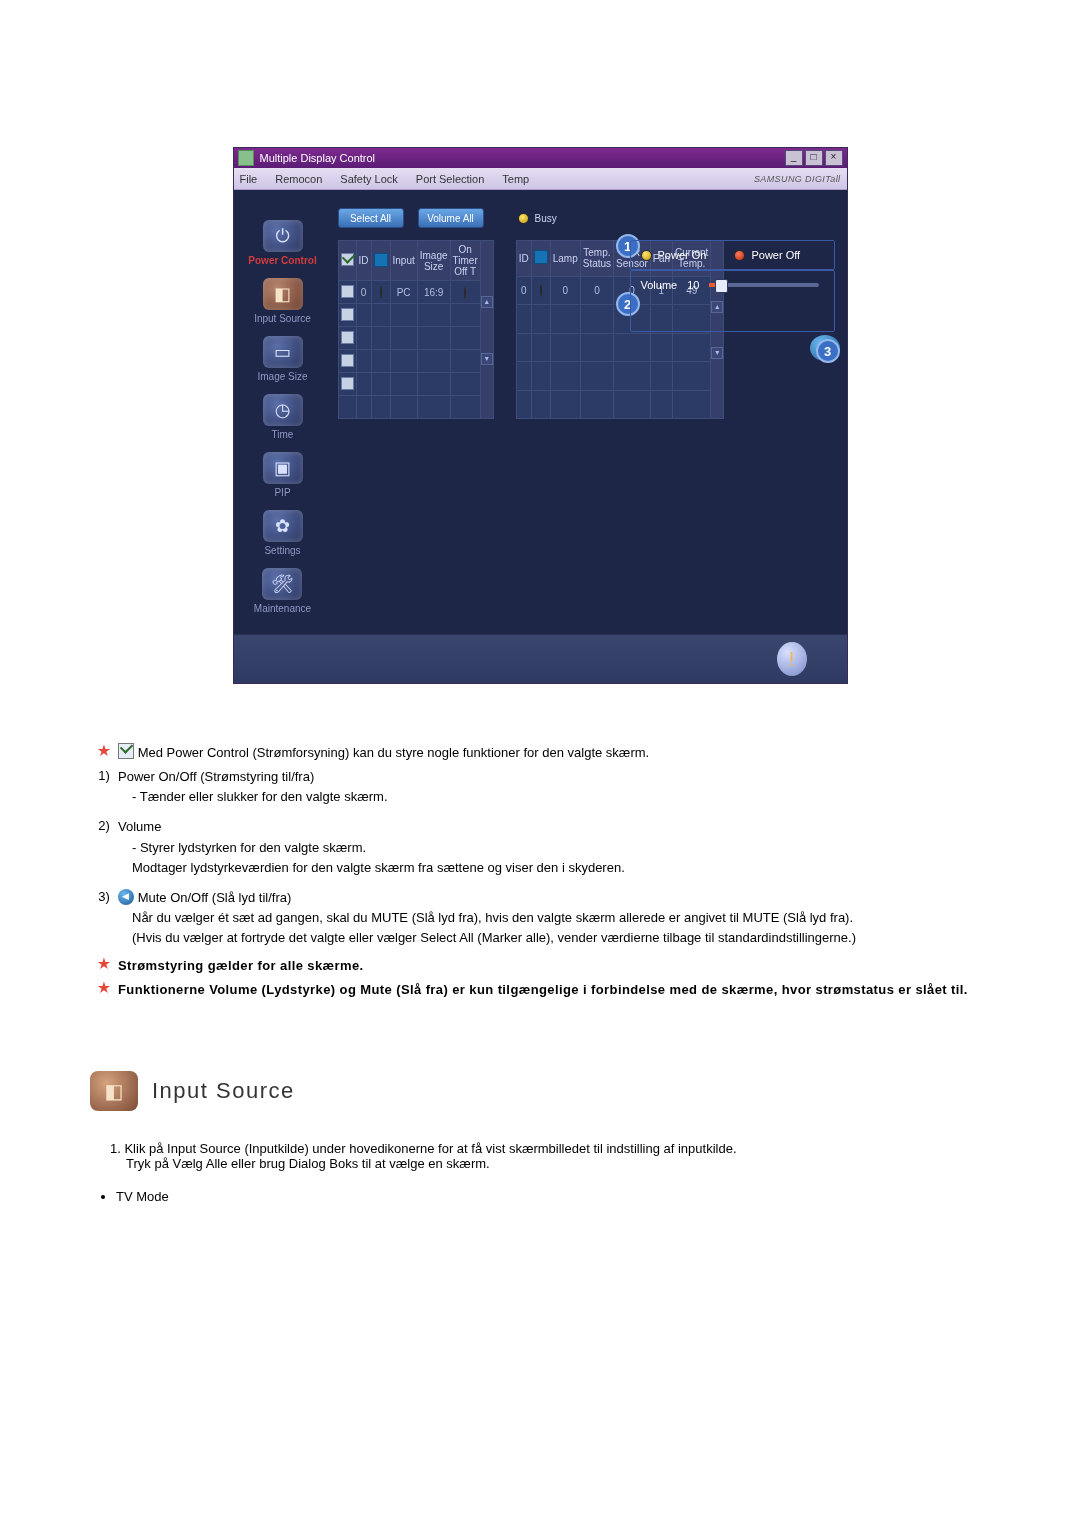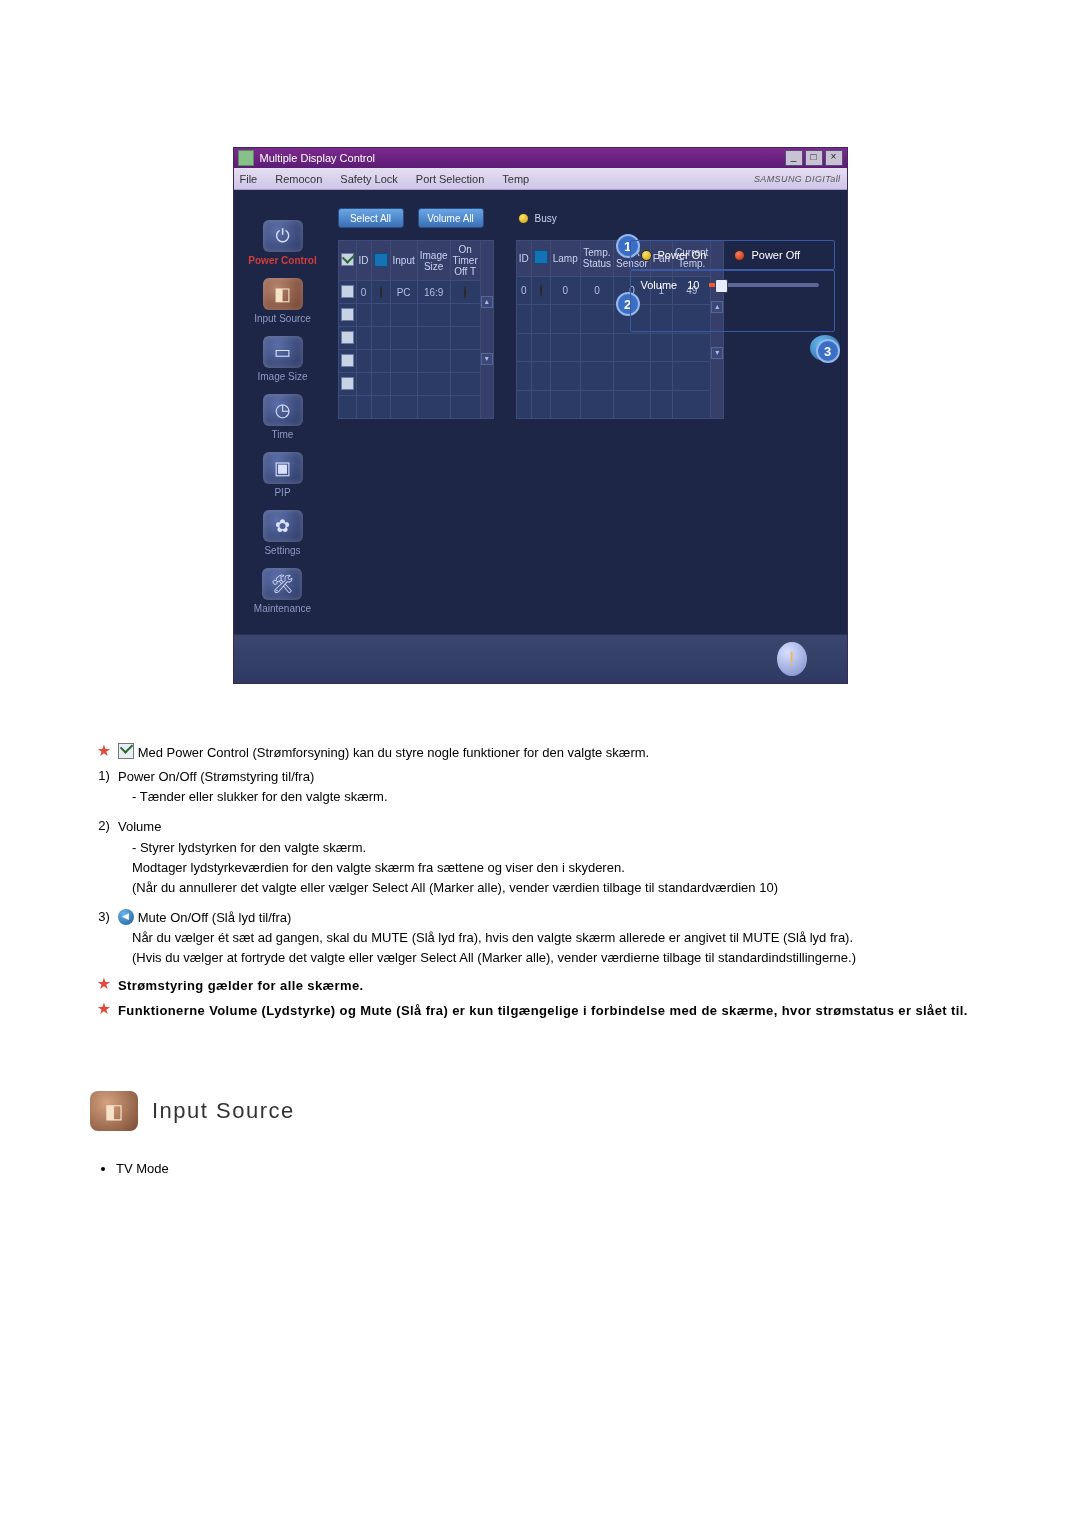--- a/index.html
+++ b/index.html
@@ -510,21 +510,20 @@
         <div style="padding-left:14px">- Tænder eller slukker for den valgte skærm.</div>
       </div>
     </div>
 
     <div class="doc-row" style="margin-top:10px">
       <div class="doc-gutter num-gutter">2)</div>
       <div class="doc-body">
         <div>Volume</div>
         <div style="padding-left:14px">- Styrer lydstyrken for den valgte skærm.</div>
         <div style="padding-left:14px">Modtager lydstyrkeværdien for den valgte skærm fra sættene og viser den i skyderen.</div>
-        <div style="padding-left:14px">(Når du annullerer det valgte eller vælger Select All (Marker alle), vender værdien tilbage til standardværdien 10)</div>
       </div>
     </div>
 
     <div class="doc-row" style="margin-top:10px">
       <div class="doc-gutter num-gutter">3)</div>
       <div class="doc-body">
         <span class="spk-icon"></span>
         <span>Mute On/Off (Slå lyd til/fra)</span>
         <div style="padding-left:14px">Når du vælger ét sæt ad gangen, skal du MUTE (Slå lyd fra), hvis den valgte skærm allerede er angivet til MUTE (Slå lyd fra).</div>
         <div style="padding-left:14px">(Hvis du vælger at fortryde det valgte eller vælger Select All (Marker alle), vender værdierne tilbage til standardindstillingerne.)</div>
@@ -543,19 +542,23 @@
           <span class="star">★</span>
         </div>
       <div class="doc-body"><span class="emph">Funktionerne Volume (Lydstyrke) og Mute (Slå fra) er kun tilgængelige i forbindelse med de skærme, hvor strømstatus er slået til.</span></div>
     </div>
 
     <div class="insrc">
       <div class="insrc-icon">◧</div>
       <div class="insrc-h">Input Source</div>
     </div>
 
+    <div style="padding-left:20px">
+      <div>1.  Klik på Input Source (Inputkilde) under hovedikonerne for at få vist skærmbilledet til indstilling af inputkilde.</div>
+      <div style="padding-left:16px">Tryk på Vælg Alle eller brug Dialog Boks til at vælge en skærm.</div>
+    </div>
 
     <ul class="bullet-list" style="margin-top:18px">
       <li>TV Mode</li>
     </ul>
   </div>
 
 </div>
 
 </body></html>

